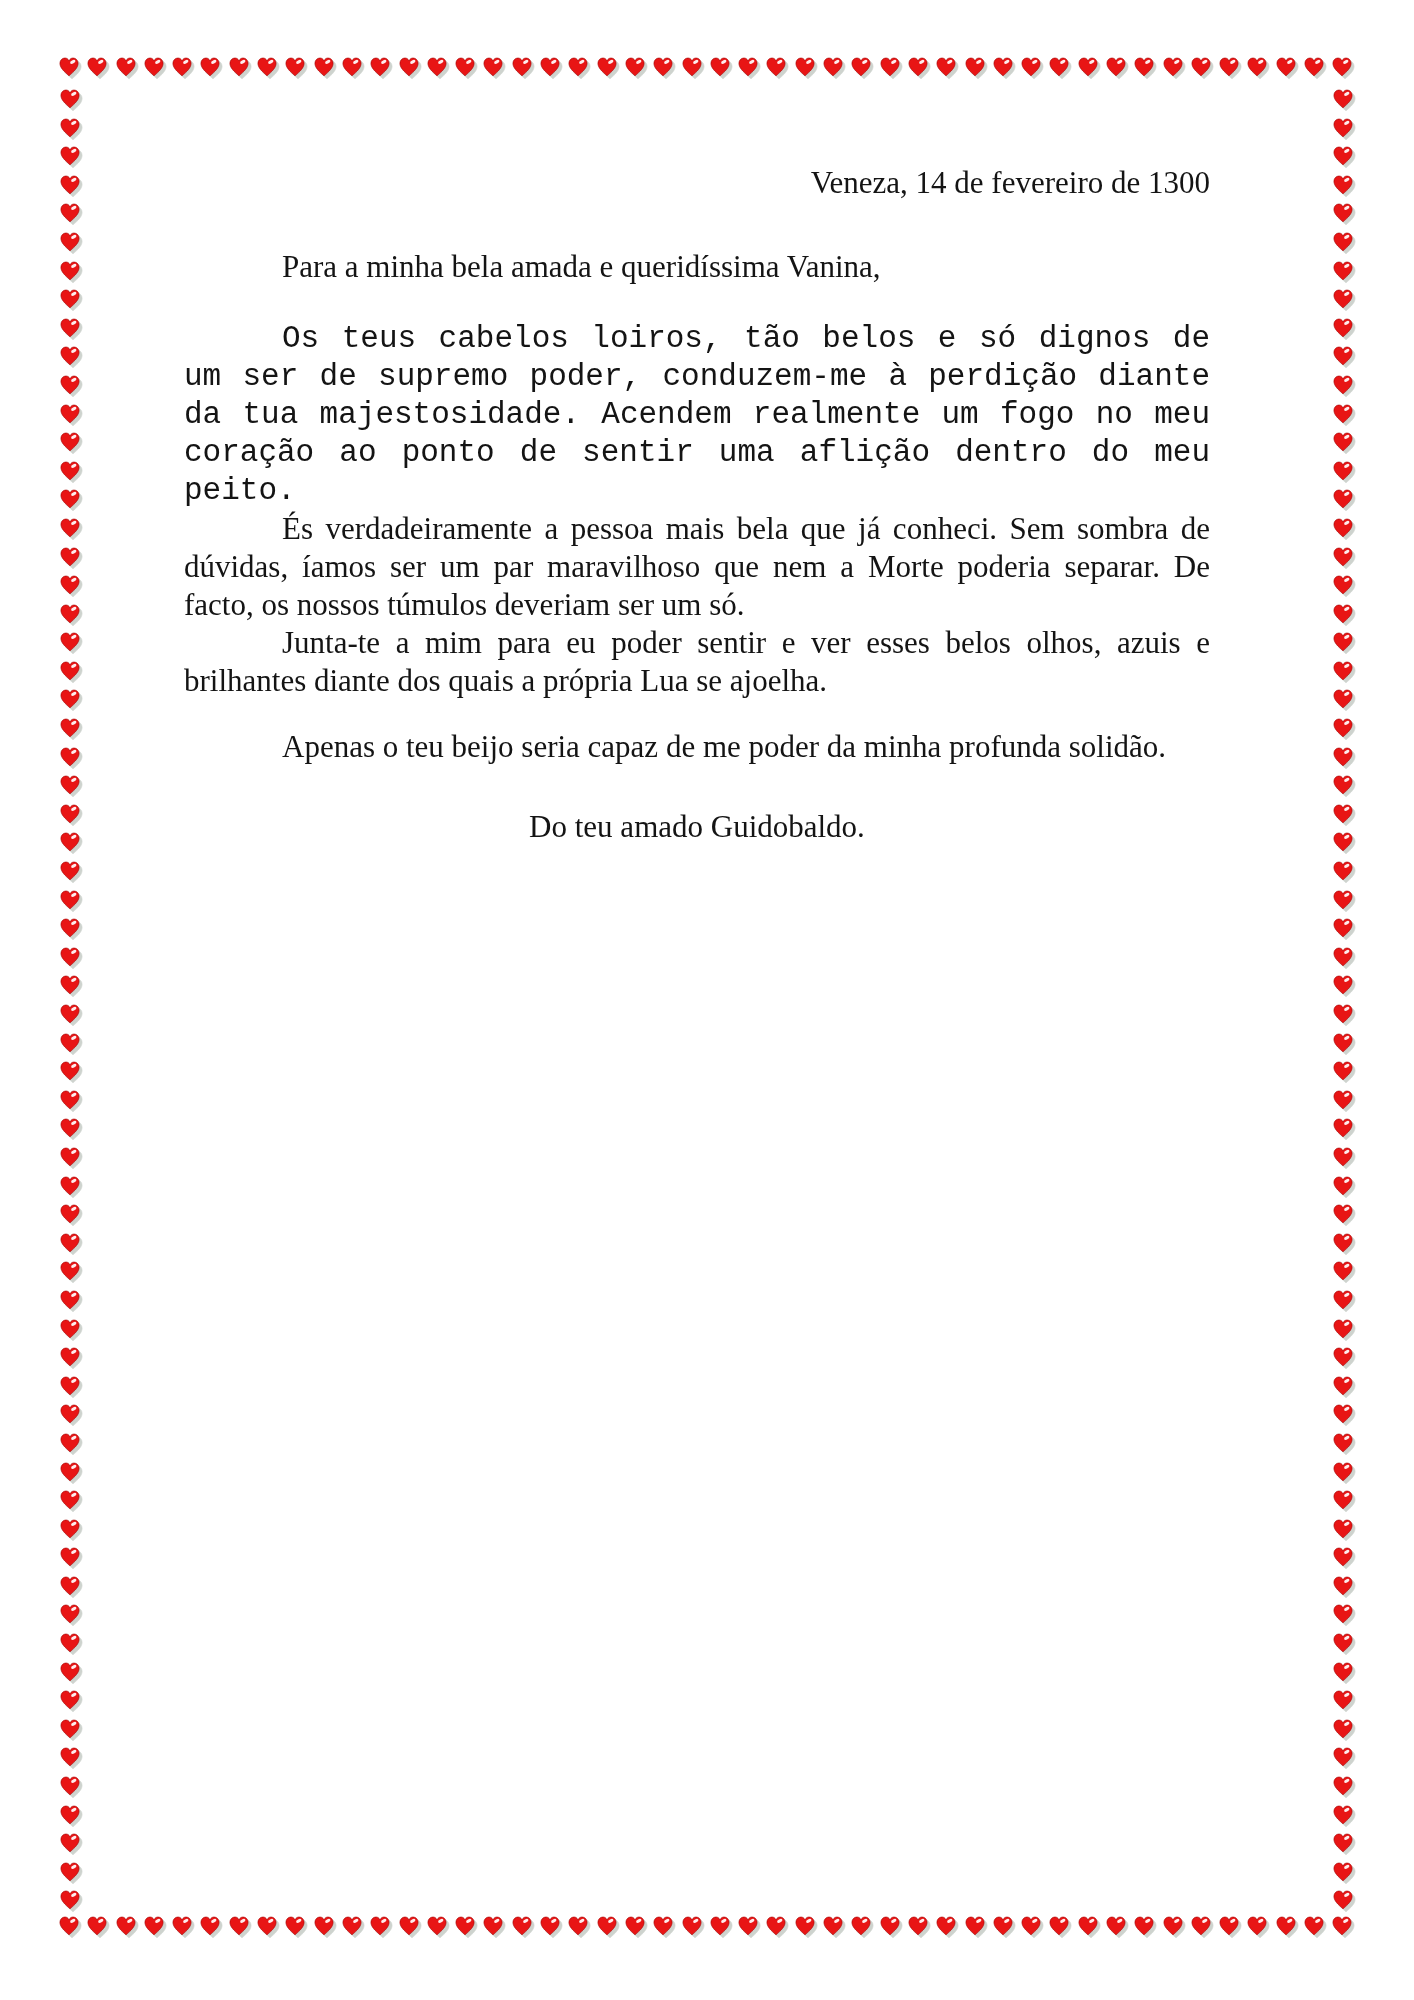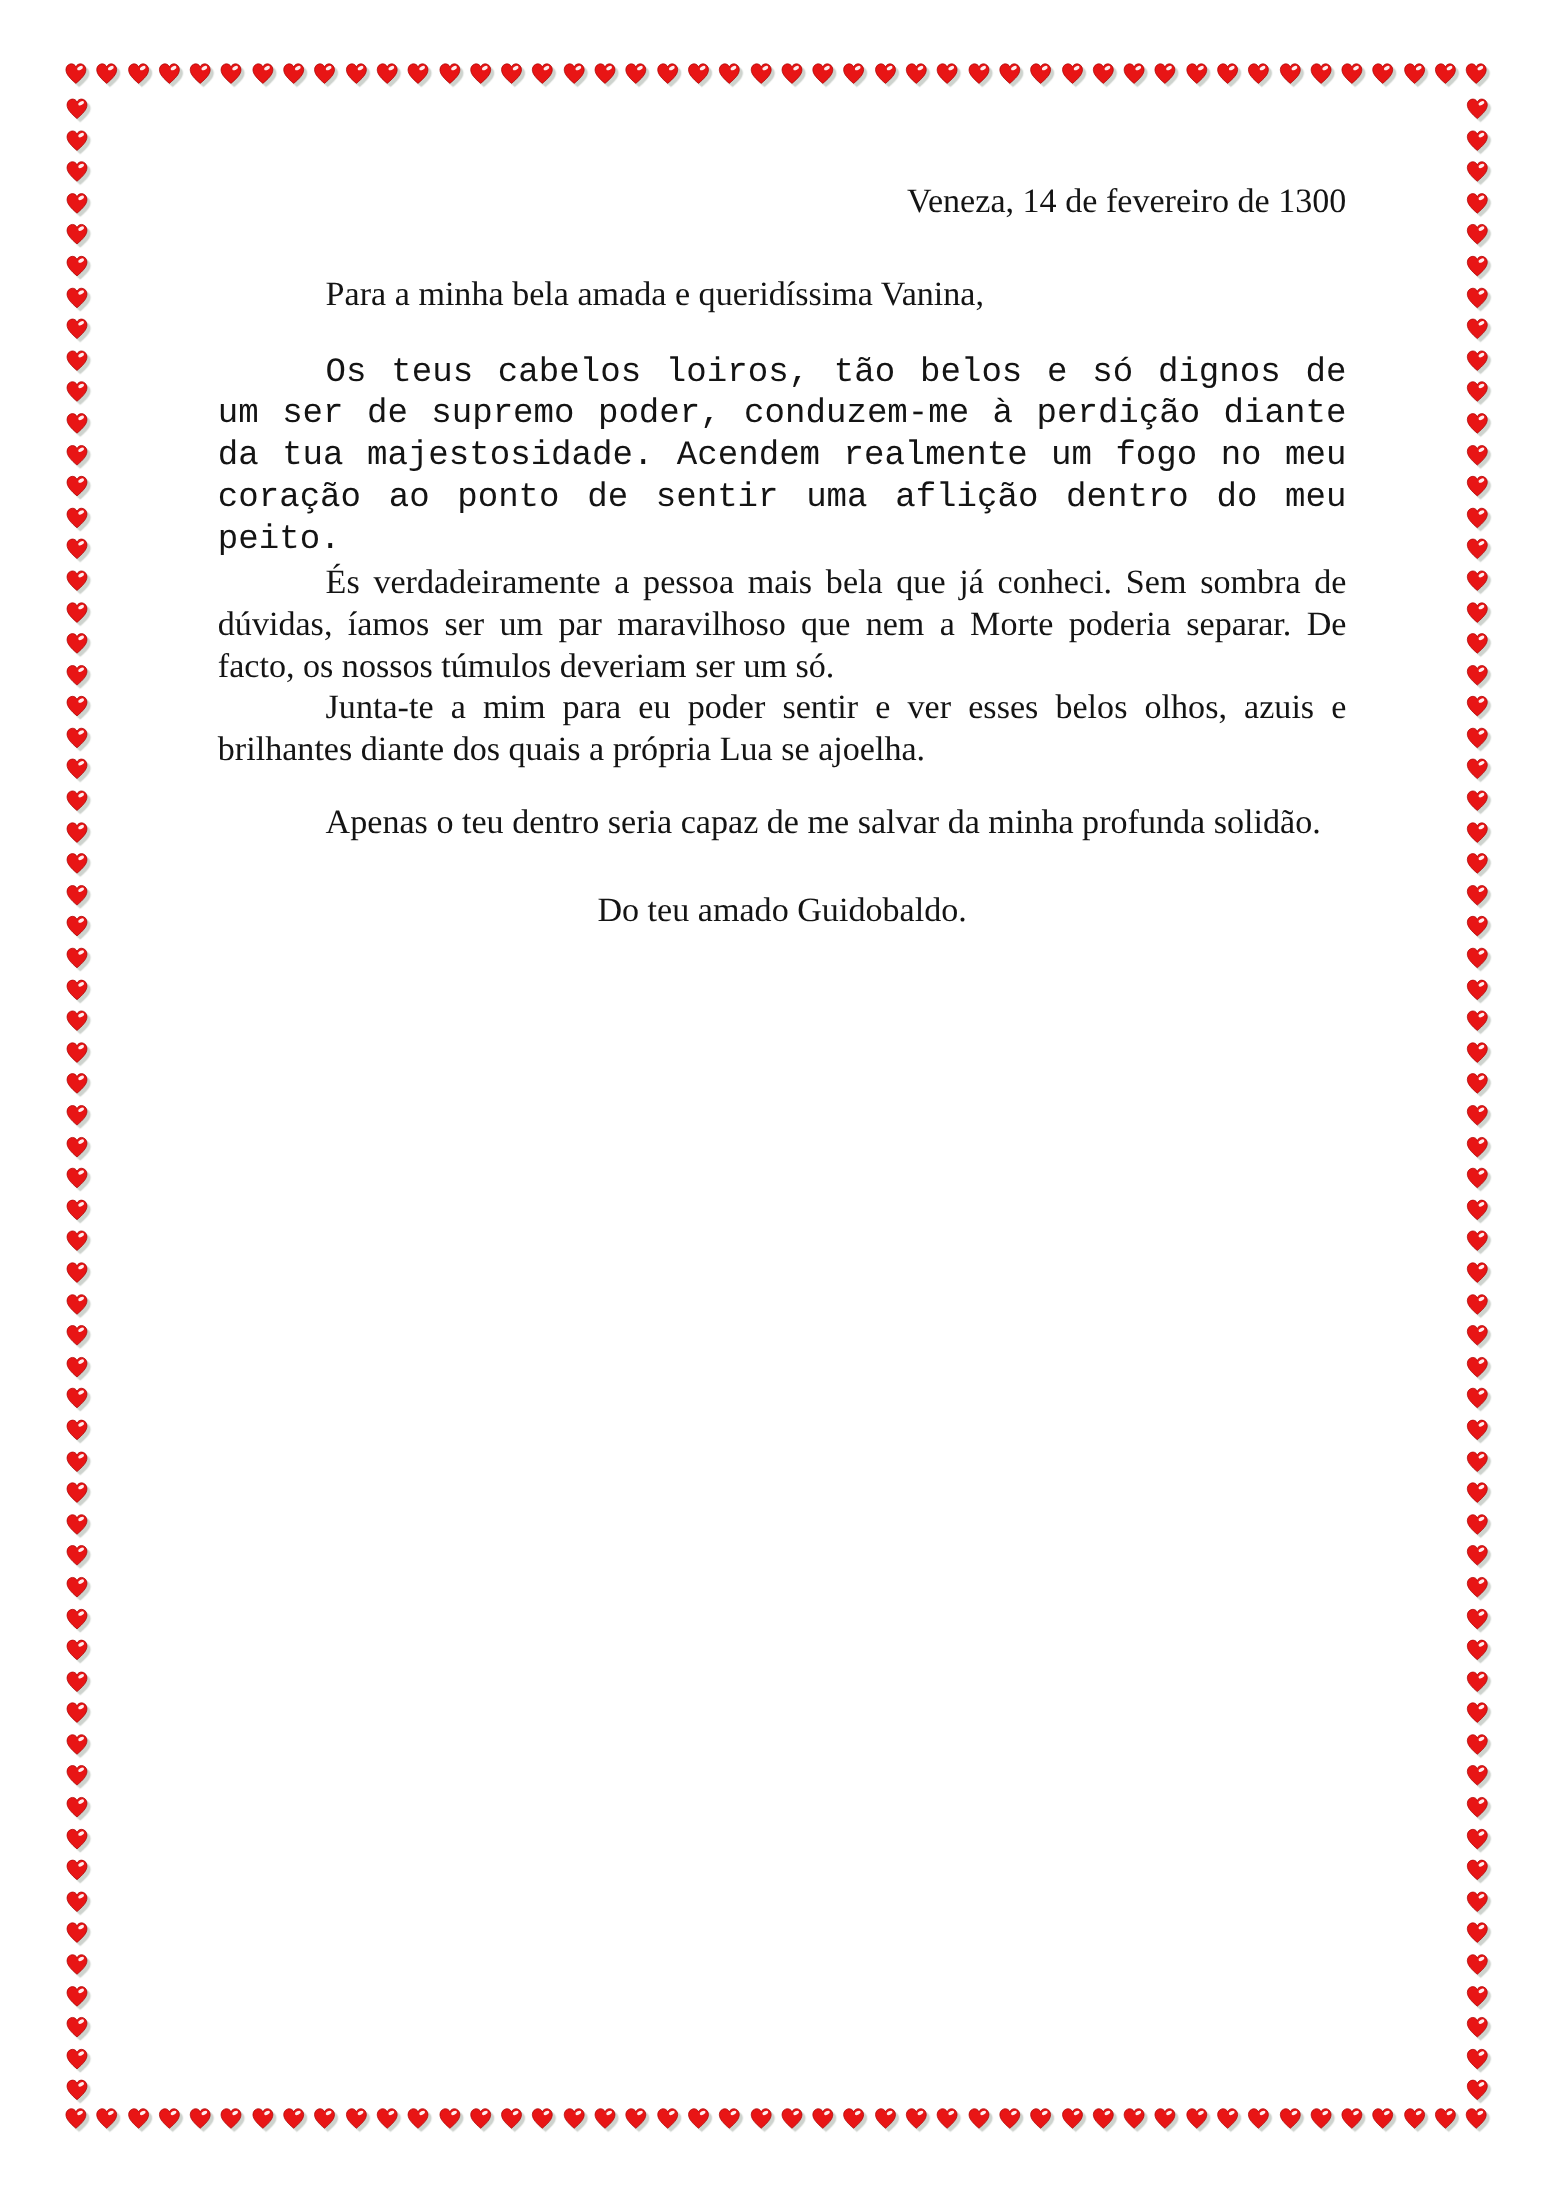--- a/index.html
+++ b/index.html
@@ -31,21 +31,21 @@
   .heart {
     width: 22px;
     height: 22px;
     flex: 0 0 auto;
     filter: drop-shadow(3px 3px 0px rgba(165,175,165,0.55));
   }
   .heart svg { display: block; width: 22px; height: 22px; }
   
   .letter {
     position: absolute;
-    left: 198px;
+    left: 184px;
     top: 164px;
     width: 1026px;
     color: #141414;
     font-size: 31px;
     line-height: 38px;
   }
   .dateline {
     text-align: right;
   }
   .salutation {
@@ -1623,18 +1623,18 @@
     <div class="dateline">Veneza, 14 de fevereiro de 1300</div>
 
     <div class="salutation">Para a minha bela amada e queridíssima Vanina,</div>
 
     <div class="para para-first">Os teus cabelos loiros, tão belos e só dignos de um ser de supremo poder, conduzem-me à perdição diante da tua majestosidade. Acendem realmente um fogo no meu coração ao ponto de sentir uma aflição dentro do meu peito.</div>
 
     <div class="para">És verdadeiramente a pessoa mais bela que já conheci. Sem sombra de dúvidas, íamos ser um par maravilhoso que nem a Morte poderia separar. De facto, os nossos túmulos deveriam ser um só.</div>
 
     <div class="para">Junta-te a mim para eu poder sentir e ver esses belos olhos, azuis e brilhantes diante dos quais a própria Lua se ajoelha.</div>
 
-    <div class="closing-line">Apenas o teu dentro seria capaz de me salvar da minha profunda solidão.</div>
+    <div class="closing-line">Apenas o teu beijo seria capaz de me poder da minha profunda solidão.</div>
 
     <div class="signature">Do teu amado Guidobaldo.</div>
   </div>
 
 </div>
 
 </body></html>

